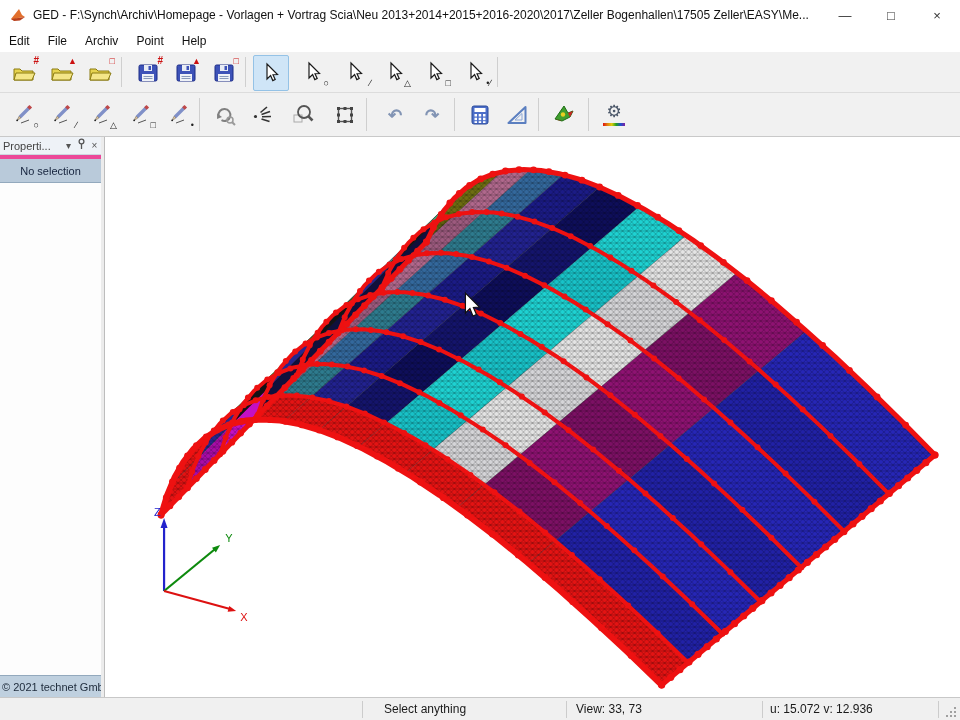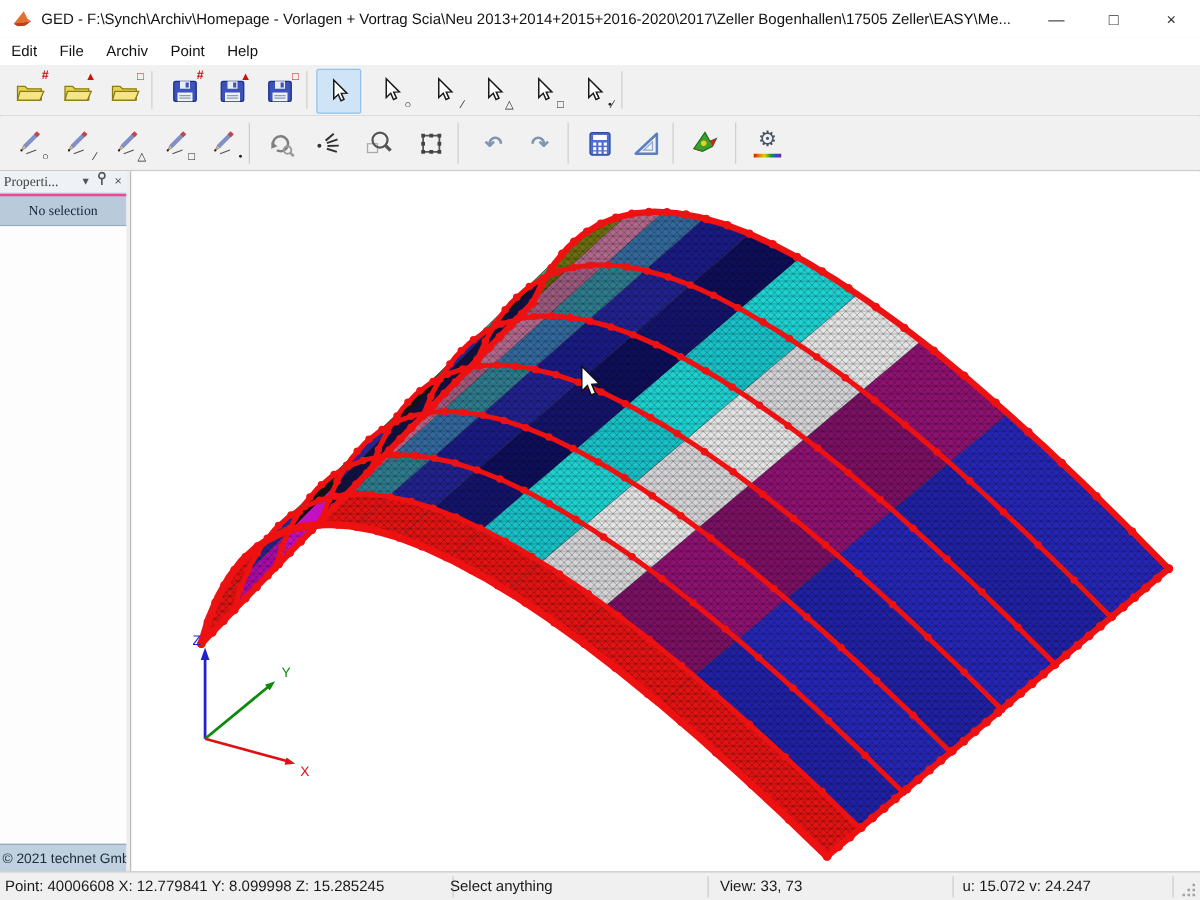--- a/index.html
+++ b/index.html
@@ -37,24 +37,24 @@
   .gearwrap{position:relative;width:26px;height:26px;display:flex;align-items:flex-start;justify-content:center;}
   .gearglyph{font-size:17px;color:#4a5668;line-height:19px;}
   .rainbow{position:absolute;left:2px;right:2px;bottom:2px;height:3px;
     background:linear-gradient(to right,#e01010,#e08010,#e0d010,#20a020,#2050d0,#8020a0);}
   
   .main{position:absolute;left:0;top:137px;width:960px;height:560px;display:flex;}
   .panel{width:101px;flex:0 0 auto;background:#fdfdfd;border-right:3px solid #ececec;
     display:flex;flex-direction:column;}
   .panelhead{height:17px;background:#eef2f7;display:flex;align-items:center;
     border-bottom:1px solid #cdd6e0;}
-  .panelhead .ptitle{font-size:11px;color:#444;margin-left:3px;flex:1;white-space:nowrap;overflow:hidden;font-family:Liberation Serif, serif;}
+  .panelhead .ptitle{font-size:11px;color:#444;margin-left:3px;flex:1;white-space:nowrap;overflow:hidden;}
   .phbtn{font-size:10px;color:#555;width:13px;text-align:center;line-height:15px;}
-  .noselbar{height:23px;background:#b9cada;border-top:2px solid #ec4899;border-bottom:1px solid #93a9bd;
-    display:flex;align-items:center;justify-content:center;font-size:11px;color:#15233d;font-family:Liberation Serif, serif;}
+  .noselbar{height:23px;background:#b9cada;border-top:4px solid #ec4899;border-bottom:1px solid #93a9bd;
+    display:flex;align-items:center;justify-content:center;font-size:11px;color:#15233d;}
   .panelbody{flex:1 1 auto;background:#fdfdfd;}
   .copybar{height:21px;background:#bfd0df;border-top:1px solid #93a9bd;display:flex;align-items:center;
     font-size:11px;color:#1d2a3a;white-space:nowrap;overflow:hidden;padding-left:2px;}
   .canvas{flex:1 1 auto;background:#fff;border-left:1px solid #bdbdbd;position:relative;}
   .canvas svg{display:block;width:100%;height:100%;}
   
   .statusbar{position:absolute;left:0;top:697px;width:960px;height:23px;background:#f0f0f0;
     border-top:1px solid #c8c8c8;font-size:12px;color:#1a1a1a;}
   .scell{position:absolute;top:4px;white-space:nowrap;}
   .sdiv{position:absolute;top:3px;bottom:3px;width:1px;background:#cccccc;}
@@ -741,27 +741,26 @@
         <text x="224" y="542" font-size="11" fill="#0d8a0d">Y</text>
         <line x1="163" y1="591" x2="229" y2="609" stroke="#dd1111" stroke-width="2.2"></line>
         <polygon points="235,611 226.5,611.8 228.1,606.0" fill="#dd1111"></polygon>
         <text x="239" y="621" font-size="11" fill="#dd1111">X</text>
         <polygon points="464,293 464,313 468.5,308.5 471.5,316 475,314.5 472,307.5 478,307" fill="#fff" stroke="#111" stroke-width="1.2"></polygon>
       </svg>
   </div>
 </div>
 
 <div class="statusbar">
-  <div class="scell" style="left:4px">Point: 40006608 X: 12.779841 Y: 8.099998 Z: 15.285245</div>
   <div class="sdiv" style="left:362px"></div>
-  <div class="scell" style="left:360px">Select anything</div>
+  <div class="scell" style="left:384px">Select anything</div>
   <div class="sdiv" style="left:566px"></div>
   <div class="scell" style="left:576px">View: 33, 73</div>
   <div class="sdiv" style="left:762px"></div>
-  <div class="scell" style="left:770px">u: 15.072 v: 24.247</div>
+  <div class="scell" style="left:770px">u: 15.072 v: 12.936</div>
   <div class="sdiv" style="left:938px"></div>
   <div class="grip">
     <i style="left:8px;top:0"></i>
       <i style="left:4px;top:4px"></i>
       <i style="left:8px;top:4px"></i>
     <i style="left:0;top:8px"></i>
       <i style="left:4px;top:8px"></i>
       <i style="left:8px;top:8px"></i>
   </div>
 </div>

